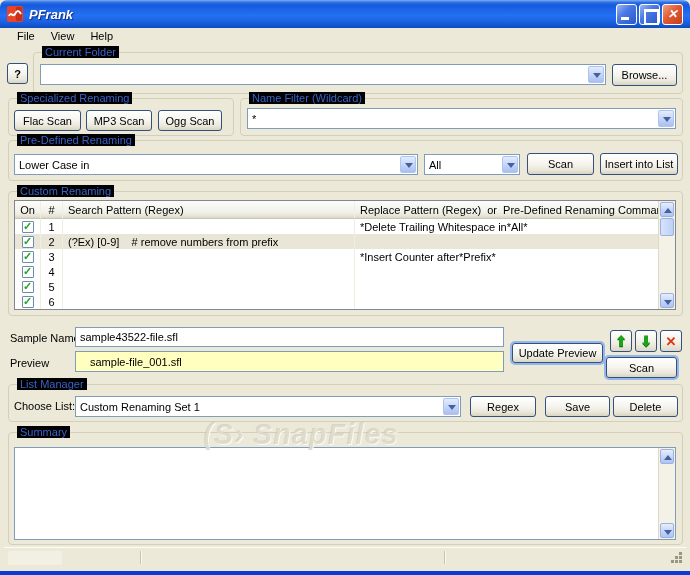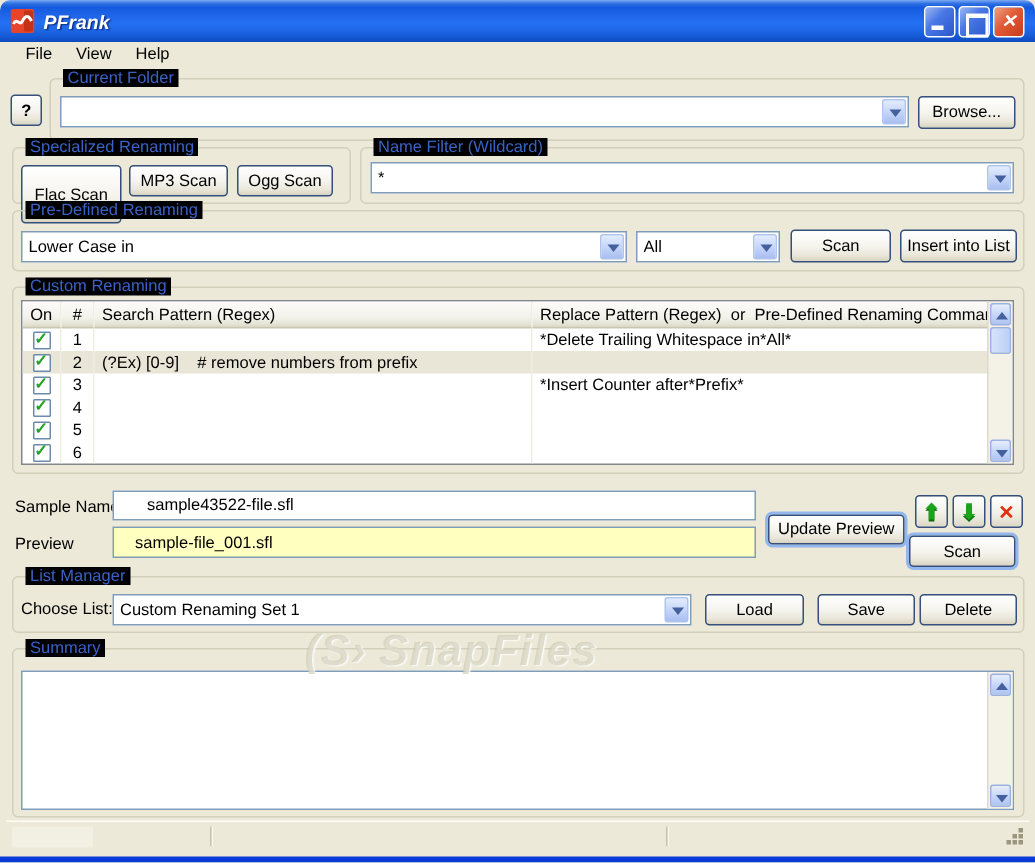--- a/index.html
+++ b/index.html
@@ -35,21 +35,21 @@
     background:linear-gradient(180deg,#ffffff 0%,#f5f4ee 50%,#eae7da 80%,#d8d4c1 100%);
     font-size:11px; color:#000; cursor:default; }
   .btn.focus { box-shadow:0 0 0 2px #93b7ec; }
   
   .combo { position:absolute; background:#fff; border:1px solid #7f9db9; }
   .combo-text { position:absolute; left:4px; right:20px; top:0; bottom:0; display:flex; align-items:center; white-space:pre; overflow:hidden; }
   .combo-btn { position:absolute; right:1px; top:1px; bottom:1px; width:16px; border:1px solid #aec4ee; border-radius:2px;
     background:linear-gradient(180deg,#e4ecfd 0%,#c3d4f8 55%,#a9bff0 100%); }
   .combo-btn::after { content:""; position:absolute; left:4px; top:6px; border:4px solid transparent; border-top:5px solid #44619e; }
   
-  .field { position:absolute; background:#fff; border:1px solid #7f9db9; display:flex; align-items:center; padding-left:22px; white-space:pre; }
+  .field { position:absolute; background:#fff; border:1px solid #7f9db9; display:flex; align-items:center; padding-left:4px; white-space:pre; }
   .label { position:absolute; white-space:nowrap; }
   
   .table { position:absolute; left:14px; top:200px; width:662px; height:110px; background:#fff; border:1px solid #82878f; overflow:hidden; }
   .thead { display:flex; height:18px; width:645px; }
   .th { background:linear-gradient(180deg,#fcfcfa 0%,#f2f1ea 65%,#e6e4d6 88%,#d9d6c3 100%);
     border-right:1px solid #d9d6c8; border-bottom:1px solid #c9c6b4; display:flex; align-items:center; white-space:pre; }
   .trow { display:flex; height:15px; width:645px; align-items:center; }
   .trow.selected { background:#e9e6d7; }
   .c-on { width:26px; display:flex; justify-content:center; border-right:1px solid #f0eee3; height:100%; align-items:center; }
   .c-num { width:22px; display:flex; justify-content:center; border-right:1px solid #f0eee3; height:100%; align-items:center; }
@@ -122,21 +122,21 @@
     <span class="group-label">Current Folder</span>
   </div>
   <div class="combo" style="left:40px; top:64px; width:566px; height:21px;">
     <span class="combo-btn"></span>
   </div>
   <div class="btn" style="left:612px; top:64px; width:65px; height:22px;">Browse...</div>
 
   <div class="group" style="left:8px; top:98px; width:226px; height:38px;">
     <span class="group-label">Specialized Renaming</span>
   </div>
-  <div class="btn" style="left:14px; top:110px; width:67px; height:39px;">Flac Scan</div>
+  <div class="btn" style="left:14px; top:110px; width:67px; height:21px;">Flac Scan</div>
   <div class="btn" style="left:86px; top:110px; width:66px; height:21px;">MP3 Scan</div>
   <div class="btn" style="left:158px; top:110px; width:64px; height:21px;">Ogg Scan</div>
 
   <div class="group" style="left:240px; top:98px; width:443px; height:38px;">
     <span class="group-label">Name Filter (Wildcard)</span>
   </div>
   <div class="combo" style="left:247px; top:108px; width:429px; height:21px;">
     <span class="combo-text">*</span>
     <span class="combo-btn"></span>
   </div>
@@ -251,21 +251,21 @@
   <div class="btn focus" style="left:606px; top:357px; width:71px; height:21px;">Scan</div>
 
   <div class="group" style="left:8px; top:384px; width:675px; height:38px;">
     <span class="group-label">List Manager</span>
   </div>
   <span class="label" style="left:14px; top:400px;">Choose List:</span>
   <div class="combo" style="left:75px; top:396px; width:386px; height:21px;padding-left:15px;">
     <span class="combo-text">Custom Renaming Set 1</span>
     <span class="combo-btn"></span>
   </div>
-  <div class="btn" style="left:470px; top:396px; width:66px; height:21px;">Load</div>
+  <div class="btn" style="left:470px; top:396px; width:66px; height:21px;">Regex</div>
   <div class="btn" style="left:545px; top:396px; width:65px; height:21px;">Save</div>
   <div class="btn" style="left:613px; top:396px; width:65px; height:21px;">Delete</div>
 
   <div class="group" style="left:8px; top:432px; width:675px; height:113px;">
     <span class="group-label">Summary</span>
   </div>
   <div class="field" style="left:14px; top:447px; width:662px; height:93px; align-items:flex-start; padding:2px 20px 2px 4px; white-space:pre-wrap;">
     <span></span>
     <div class="vscroll">
       <div class="sbtn up"></div>

